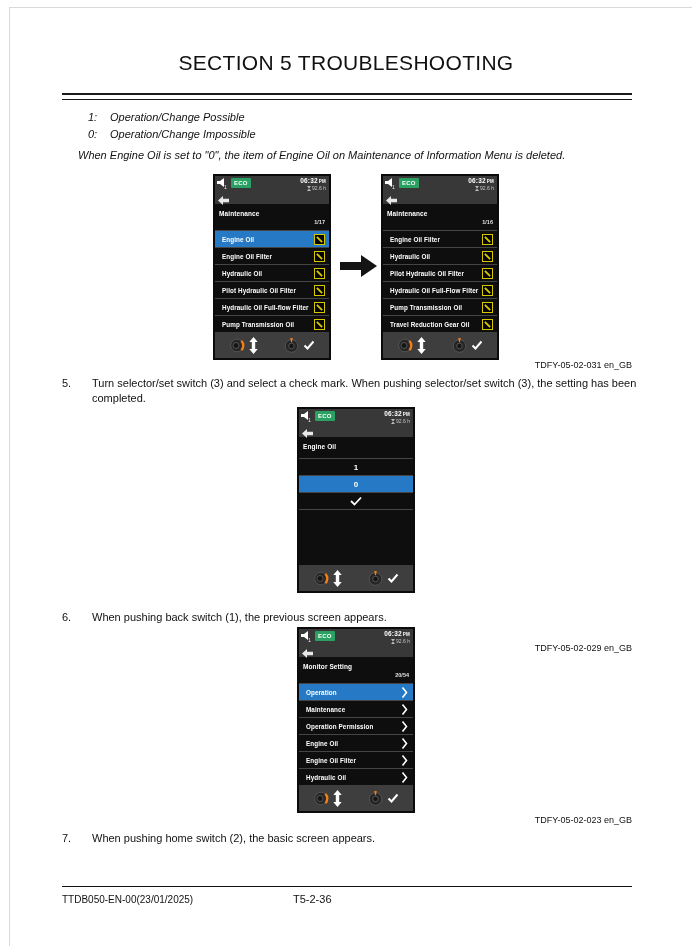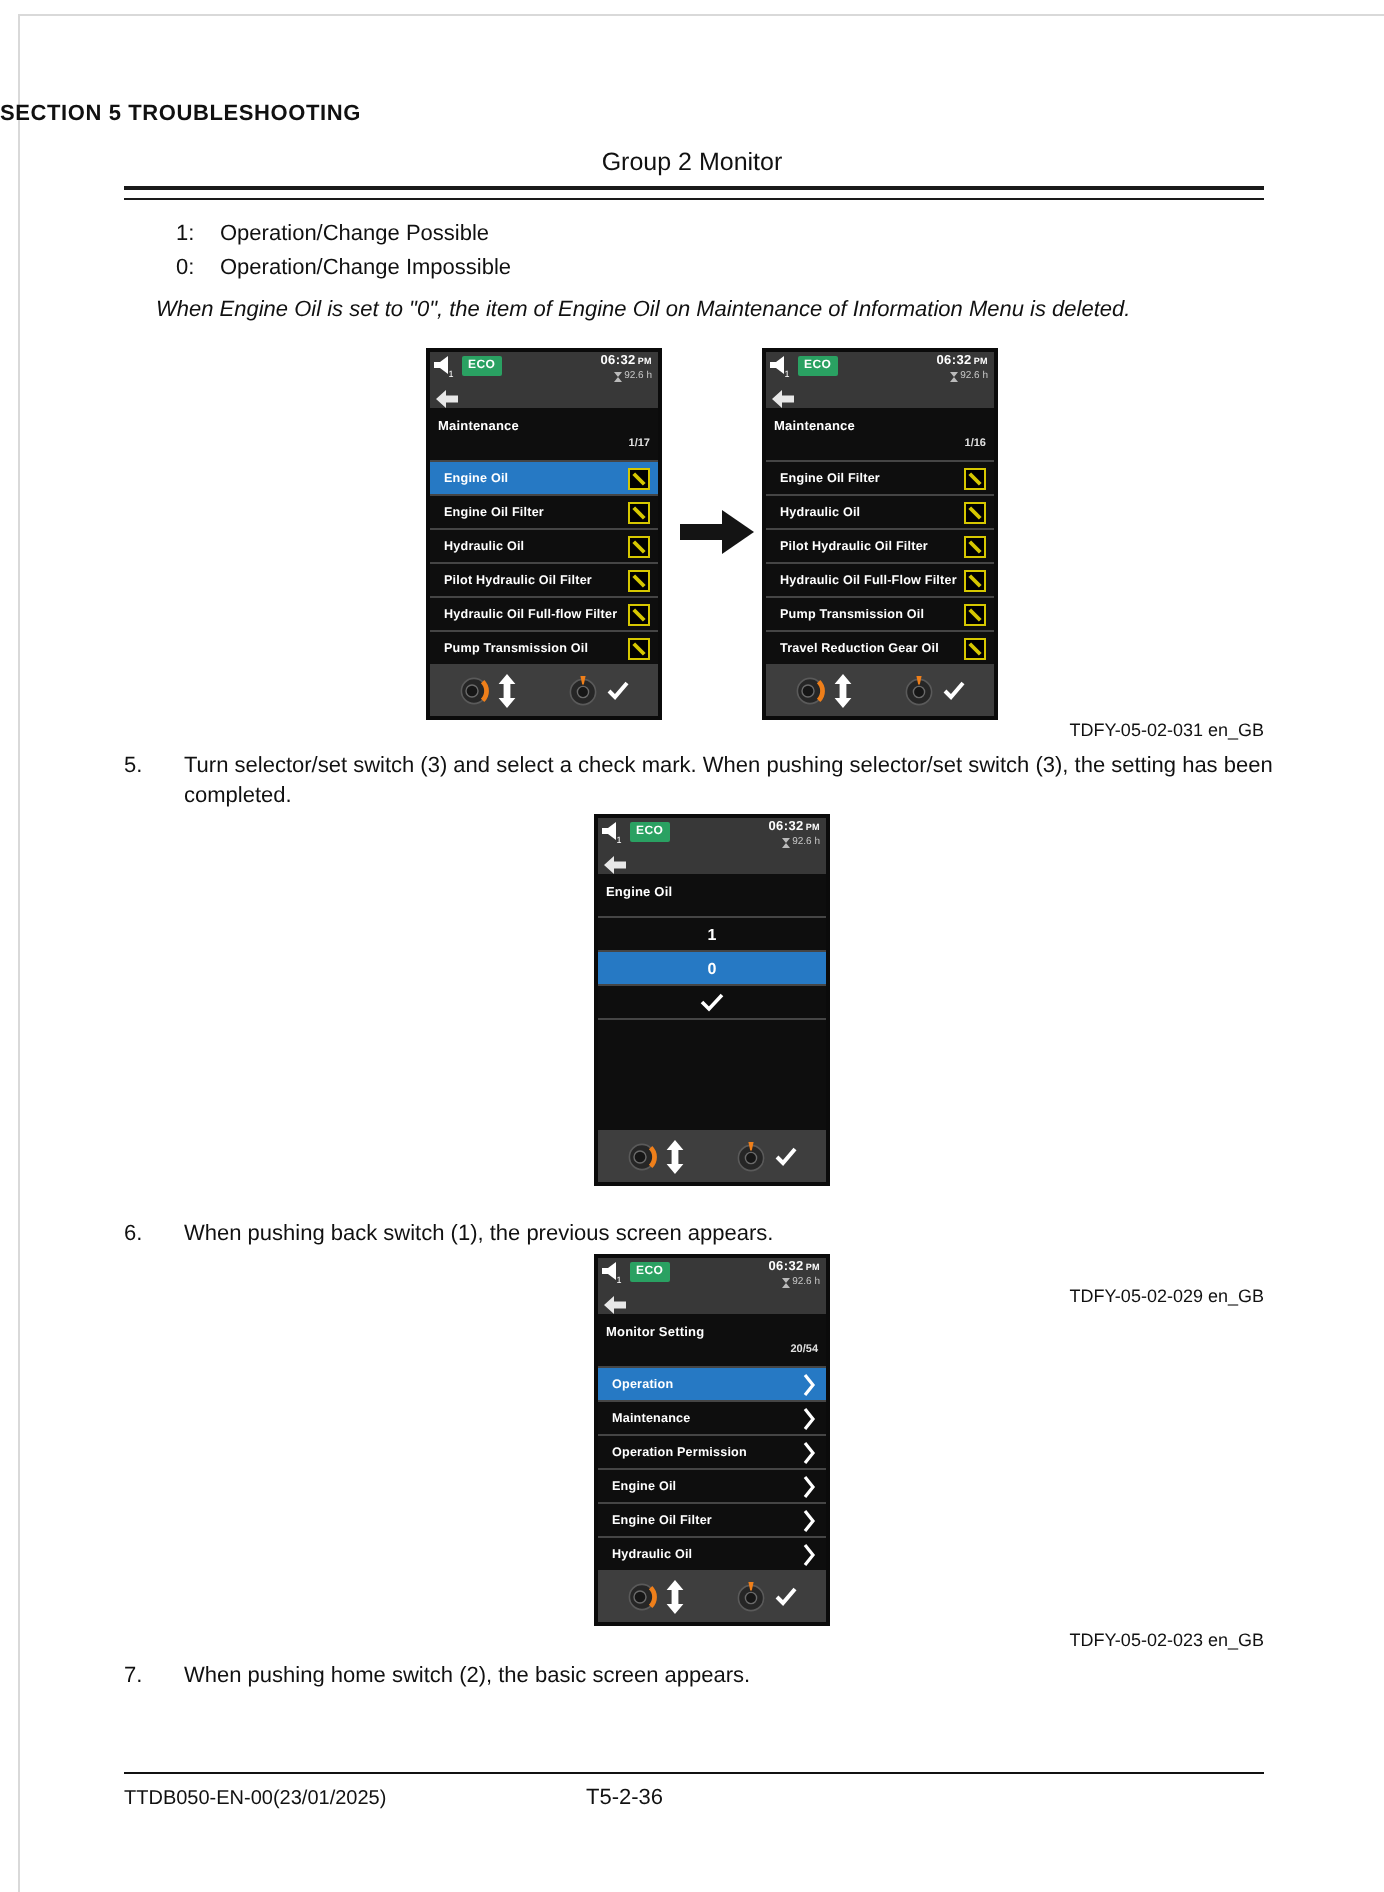--- a/index.html
+++ b/index.html
@@ -1,27 +1,27 @@
 <!DOCTYPE html>
 <html><head>
 <meta charset="utf-8">
 <style>
   html,body{margin:0;padding:0;background:#ececec;}
   .canvas{position:relative;width:692px;height:946px;background:#ffffff;overflow:hidden;
           font-family:"Liberation Sans",sans-serif;color:#111;}
   .edge-left{position:absolute;left:9px;top:7px;bottom:0;width:1px;background:#d9d9d9;}
   .edge-top{position:absolute;left:9px;top:7px;right:0;height:1px;background:#d9d9d9;}
 
-  .page-title{position:absolute;left:0;right:0;top:51px;text-align:left;
-              font-size:11px;font-weight:bold;letter-spacing:.3px;}
+  .page-title{position:absolute;left:0;right:0;top:51px;text-align:center;
+              font-size:21px;font-weight:normal;letter-spacing:.3px;}
   .page-subtitle{position:absolute;left:0;right:0;top:74px;text-align:center;font-size:12.5px;}
   .double-rule{position:absolute;left:62px;top:93px;width:570px;height:4px;
                border-top:2px solid #1a1a1a;border-bottom:1px solid #1a1a1a;}
 
-  .legend-line{position:absolute;left:88px;font-size:11px;}
+  .legend-line{position:absolute;left:88px;font-style:italic;font-size:11px;}
   .legend-num{display:inline-block;width:22px;}
   .note-line{position:absolute;left:78px;font-style:italic;font-size:11px;}
 
   .step{position:absolute;font-size:11px;line-height:1.35;}
   .step-num{position:absolute;left:0;top:0;}
   .step-text{margin-left:30px;width:545px;}
 
   .fig-caption{position:absolute;right:60px;font-size:9px;color:#111;}
 
   .footer-rule{position:absolute;left:62px;top:886px;width:570px;height:1px;background:#111;}
@@ -69,21 +69,20 @@
                    border-left:16px solid #141414;border-top:11px solid transparent;border-bottom:11px solid transparent;}
 </style>
 </head>
 <body>
 
 <div class="canvas">
   <div class="edge-left"></div>
   <div class="edge-top"></div>
 
   <div class="page-title">SECTION 5 TROUBLESHOOTING</div>
-  <div class="page-subtitle">Group 2 Monitor</div>
   <div class="double-rule"></div>
 
   <div class="legend-line" style="top:111px;">
     <span class="legend-num">1:</span><span>Operation/Change Possible</span>
   </div>
   <div class="legend-line" style="top:128px;">
     <span class="legend-num">0:</span><span>Operation/Change Impossible</span>
   </div>
   <div class="note-line" style="top:149px;font-style:italic;">When Engine Oil is set to "0", the item of Engine Oil on Maintenance of Information Menu is deleted.</div>
 

